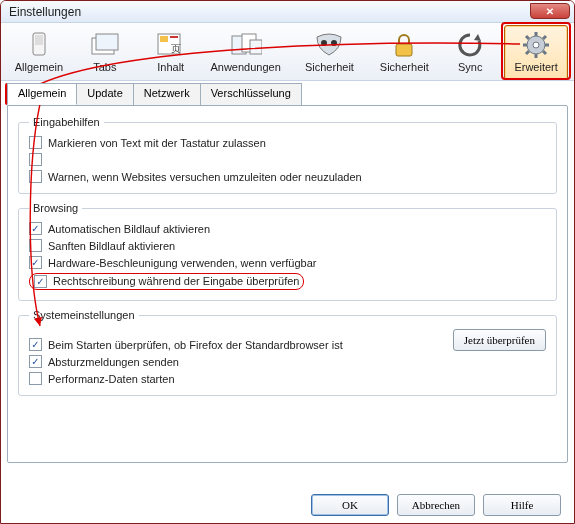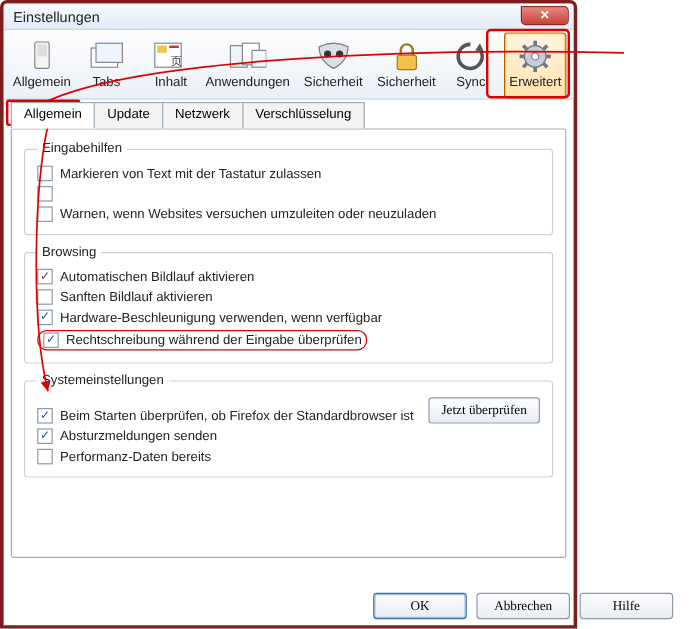--- a/index.html
+++ b/index.html
@@ -1,18 +1,18 @@
 <!DOCTYPE html>
 <html><head>
 <meta charset="utf-8">
 <style>
 * { box-sizing: border-box; margin: 0; padding: 0; }
 body { font-family: "Segoe UI", Tahoma, sans-serif; font-size: 11px; background: #fff; width: 575px; height: 524px; position: relative; overflow: hidden; }
 
-.window { width: 481px; height: 524px; border: 3px solid #7f1d1d; background: #fff; border-radius: 6px 6px 0 0; overflow: hidden; }
+.window { width: 575px; height: 524px; border: 1px solid #7f1d1d; background: #fff; border-radius: 6px 6px 0 0; overflow: hidden; }
 
 .titlebar { height: 22px; background: linear-gradient(#f7fbff,#e0eaf7); border-bottom: 1px solid #c6d4e6; display: flex; align-items: center; padding: 0 2px 0 8px; position: relative; }
 .titlebar .title { font-size: 12px; color: #222; }
 .titlebar .close { position: absolute; right: 4px; top: 2px; width: 40px; height: 16px; background: linear-gradient(#e48a83,#c8423a); border: 1px solid #8a2a24; border-radius: 0 4px 4px 4px; display:flex; align-items:center; justify-content:center; color:#fff; font-size:10px; font-weight:bold; }
 
 .toolbar { height: 58px; background: linear-gradient(#fdfdfe,#ebf0f7); border-bottom: 1px solid #c6d4e6; display:flex; padding: 2px 6px 0 6px; gap: 2px; position: relative; }
 .tool { width: 64px; display:flex; flex-direction:column; align-items:center; justify-content:flex-start; padding-top:4px; border:1px solid transparent; border-radius:3px; cursor:pointer; }
 .tool .ticon { width:32px; height:30px; display:flex; align-items:center; justify-content:center; }
 .tool .tlabel { font-size:11px; color:#222; margin-top:1px; }
 .tool.wide { width: 82px; }
@@ -39,21 +39,21 @@
 .lbl { font-size:11px; color:#222; }
 
 .sys-row { display:flex; align-items:flex-end; justify-content:space-between; }
 .btn-right { margin-left:auto; }
 
 button.win { font:11px "Segoe UI",Tahoma; padding:2px 10px; min-width:78px; height:22px; background:linear-gradient(#fdfdfe,#e8edf3); border:1px solid #8b9aa9; border-radius:3px; cursor:pointer; }
 button.win.default { border-color:#3b6ea5; box-shadow: inset 0 0 0 1px #9cc0e6; }
 
 .footer { position:absolute; bottom:8px; right:14px; display:flex; gap:8px; }
 
-.hl-row { border:1px solid #d00; border-radius:8px; padding:1px 4px; display:inline-flex; align-items:center; gap:6px; }
+.hl-row { border:1px solid #d00; border-radius:8px; padding:1px 4px; display:inline-flex; gap:6px; }
 
 
 .arrow-svg { position:absolute; left:0; top:0; width:575px; height:524px; pointer-events:none; }
 
 </style>
 </head>
 <body>
 
 <div class="window">
 
@@ -207,21 +207,21 @@
           <span class="cb checked"></span>
           <span class="lbl">Beim Starten überprüfen, ob Firefox der Standardbrowser ist</span>
           <button class="win btn-right"><span>Jetzt überprüfen</span></button>
         </div>
         <div class="row">
           <span class="cb checked"></span>
           <span class="lbl">Absturzmeldungen senden</span>
         </div>
         <div class="row">
           <span class="cb"></span>
-          <span class="lbl">Performanz-Daten bereits</span>
+          <span class="lbl">Performanz-Daten starten</span>
         </div>
       </fieldset>
 
     </div>
   </div>
 
   <div class="footer">
     <button class="win default"><span>OK</span></button>
     <button class="win"><span>Abbrechen</span></button>
     <button class="win"><span>Hilfe</span></button>

